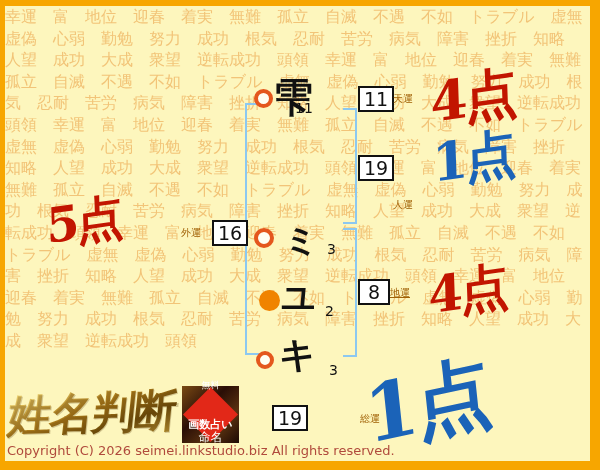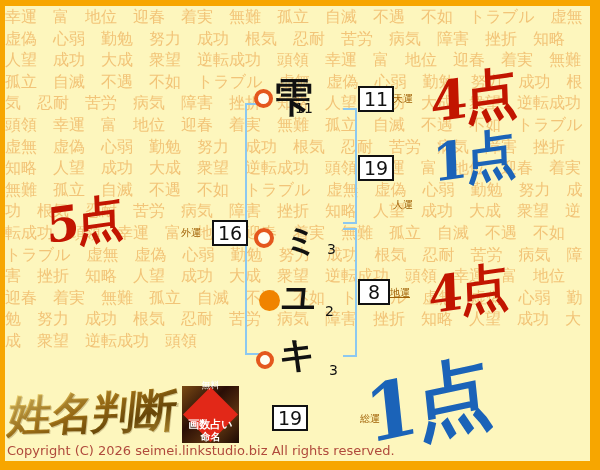--- a/index.html
+++ b/index.html
@@ -65,21 +65,21 @@
     text-shadow:1px 1px 0 rgba(90,60,10,0.25);}
   .stamp{position:absolute;left:182px;top:386px;width:57px;height:57px;z-index:5;
     background:linear-gradient(135deg,#7a4a14,#2a0e06 40%,#5a3210 70%,#1c0a04);}
   .stamp-diamond{position:absolute;inset:1px;
     clip-path:polygon(50% 0,100% 50%,50% 100%,0 50%);
     background:#e22818;}
   .stamp-text{position:absolute;inset:0;display:flex;flex-direction:column;
     align-items:center;justify-content:flex-end;color:#fff;text-align:center;z-index:2;border-radius:24px;}
   .stamp-l1{font-size:9px;line-height:10px;}
   .stamp-l2{font-size:11px;line-height:13px;font-weight:bold;margin-top:28px;}
-  .stamp-l3{font-size:10px;line-height:12px;font-weight:bold;}
+  .stamp-l3{font-size:12px;line-height:12px;font-weight:normal;}
   .copyright{position:absolute;left:7px;top:443px;font-size:13px;color:#b04a3c;z-index:5;}
 </style>
 </head>
 <body>
 
 <div class="page">
 
   <div class="bg-pattern">幸運　富　地位　迎春　着実　無難　孤立　自滅　不遇　不如　トラブル　虚無　虚偽　心弱　勤勉　努力　成功　根気　忍耐　苦労　病気　障害　挫折　知略　人望　成功　大成　衆望　逆転成功　頭領　幸運　富　地位　迎春　着実　無難　孤立　自滅　不遇　不如　トラブル　虚無　虚偽　心弱　勤勉　努力　成功　根気　忍耐　苦労　病気　障害　挫折　知略　人望　成功　大成　衆望　逆転成功　頭領　幸運　富　地位　迎春　着実　無難　孤立　自滅　不遇　不如　トラブル　虚無　虚偽　心弱　勤勉　努力　成功　根気　忍耐　苦労　病気　障害　挫折　知略　人望　成功　大成　衆望　逆転成功　頭領　幸運　富　地位　迎春　着実　無難　孤立　自滅　不遇　不如　トラブル　虚無　虚偽　心弱　勤勉　努力　成功　根気　忍耐　苦労　病気　障害　挫折　知略　人望　成功　大成　衆望　逆転成功　頭領　幸運　富　地位　迎春　着実　無難　孤立　自滅　不遇　不如　トラブル　虚無　虚偽　心弱　勤勉　努力　成功　根気　忍耐　苦労　病気　障害　挫折　知略　人望　成功　大成　衆望　逆転成功　頭領　幸運　富　地位　迎春　着実　無難　孤立　自滅　不遇　不如　トラブル　虚無　虚偽　心弱　勤勉　努力　成功　根気　忍耐　苦労　病気　障害　挫折　知略　人望　成功　大成　衆望　逆転成功　頭領</div>
 
   <div class="bracket left"></div>

